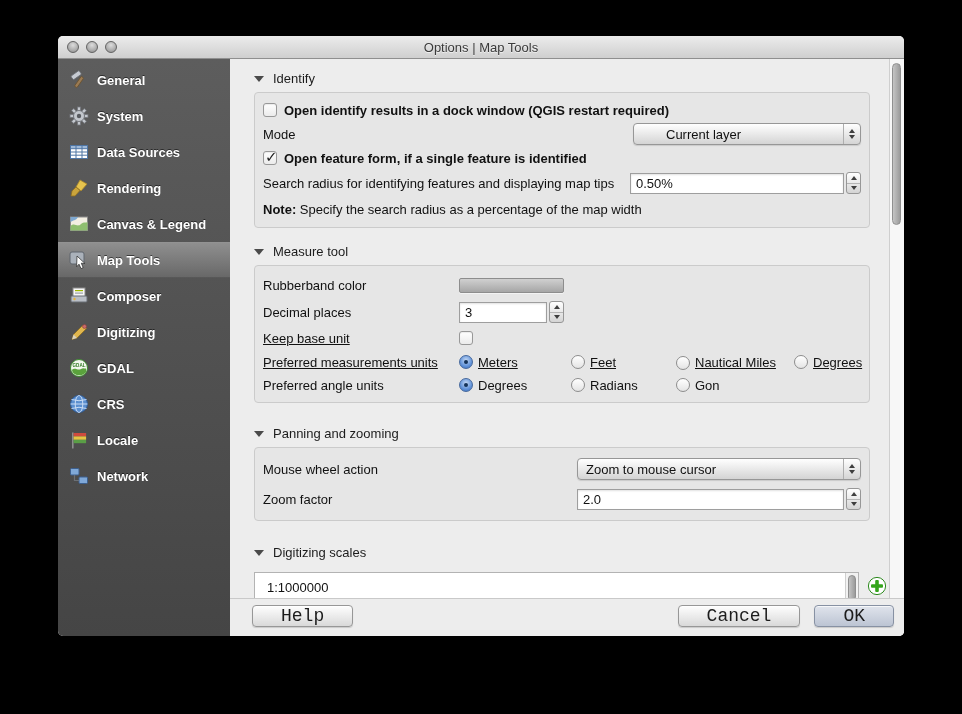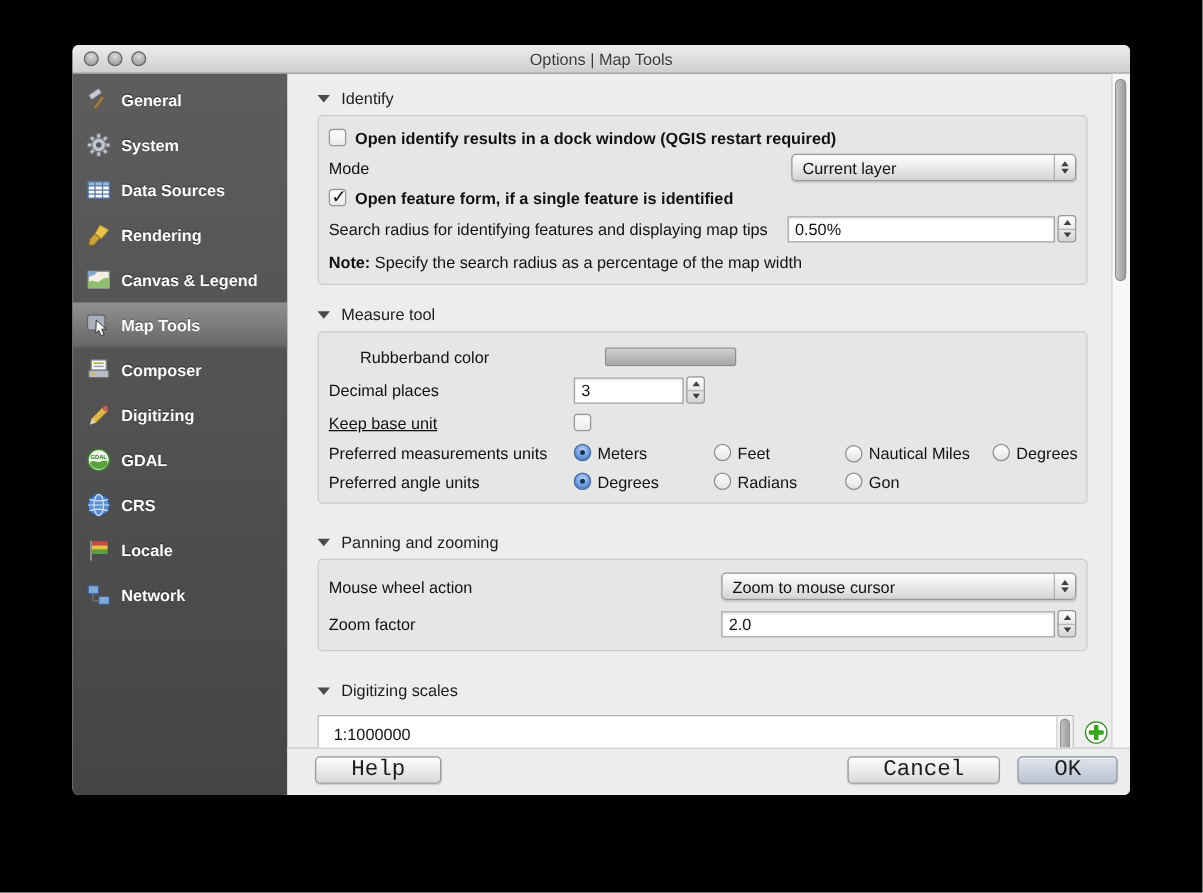--- a/index.html
+++ b/index.html
@@ -321,21 +321,21 @@
             <span>Identify</span>
           </div>
           <div class="groupbox">
             <div class="row" style="min-height:22px;">
               <span class="checkbox"></span>
               <span class="cb-label">Open identify results in a dock window (QGIS restart required)</span>
             </div>
             <div class="row" style="min-height:26px;">
               <span>Mode</span>
               <span class="spacer"></span>
-              <div class="popup" style="width:228px;">
+              <div class="popup" style="width:228px;padding-left:24px;">
                 <span class="popup-text">Current layer</span>
                 <span class="popup-arrows">
                     <span class="a-up"></span>
                     <span class="a-dn"></span>
                   </span>
               </div>
             </div>
             <div class="row" style="min-height:22px;">
               <span class="checkbox checked"></span>
               <span class="cb-label">Open feature form, if a single feature is identified</span>
@@ -356,41 +356,41 @@
             <div class="row note" style="min-height:24px;">
               <span><b>Note:</b><span> Specify the search radius as a percentage of the map width</span></span>
             </div>
           </div>
 
           <div class="section-header" style="margin-top:16px;">
             <span class="tri"></span>
             <span>Measure tool</span>
           </div>
           <div class="groupbox">
-            <div class="row" style="min-height:26px;margin-left:25px;">
+            <div class="row" style="min-height:26px;">
               <span class="form-label">Rubberband color</span>
               <span class="color-btn"></span>
             </div>
             <div class="row" style="min-height:28px;">
               <span class="form-label">Decimal places</span>
               <input class="text-input" style="width: 88px;" value="3">
               <span class="stepper">
                   <span class="half">
                     <span class="s-up"></span>
                   </span>
                   <span class="half">
                     <span class="s-dn"></span>
                   </span>
                 </span>
             </div>
             <div class="row" style="min-height:24px;text-decoration:underline;">
               <span class="form-label">Keep base unit</span>
               <span class="checkbox"></span>
             </div>
-            <div class="row" style="min-height:24px;">
+            <div class="row" style="min-height:24px;text-decoration:underline;">
               <span class="form-label">Preferred measurements units</span>
               <span class="radio-item" style="width:112px;">
                 <span class="radio selected"></span>
                 <span>Meters</span>
               </span>
               <span class="radio-item" style="width:105px;">
                 <span class="radio"></span>
                 <span>Feet</span>
               </span>
               <span class="radio-item" style="width:118px;align-items:flex-end;">

